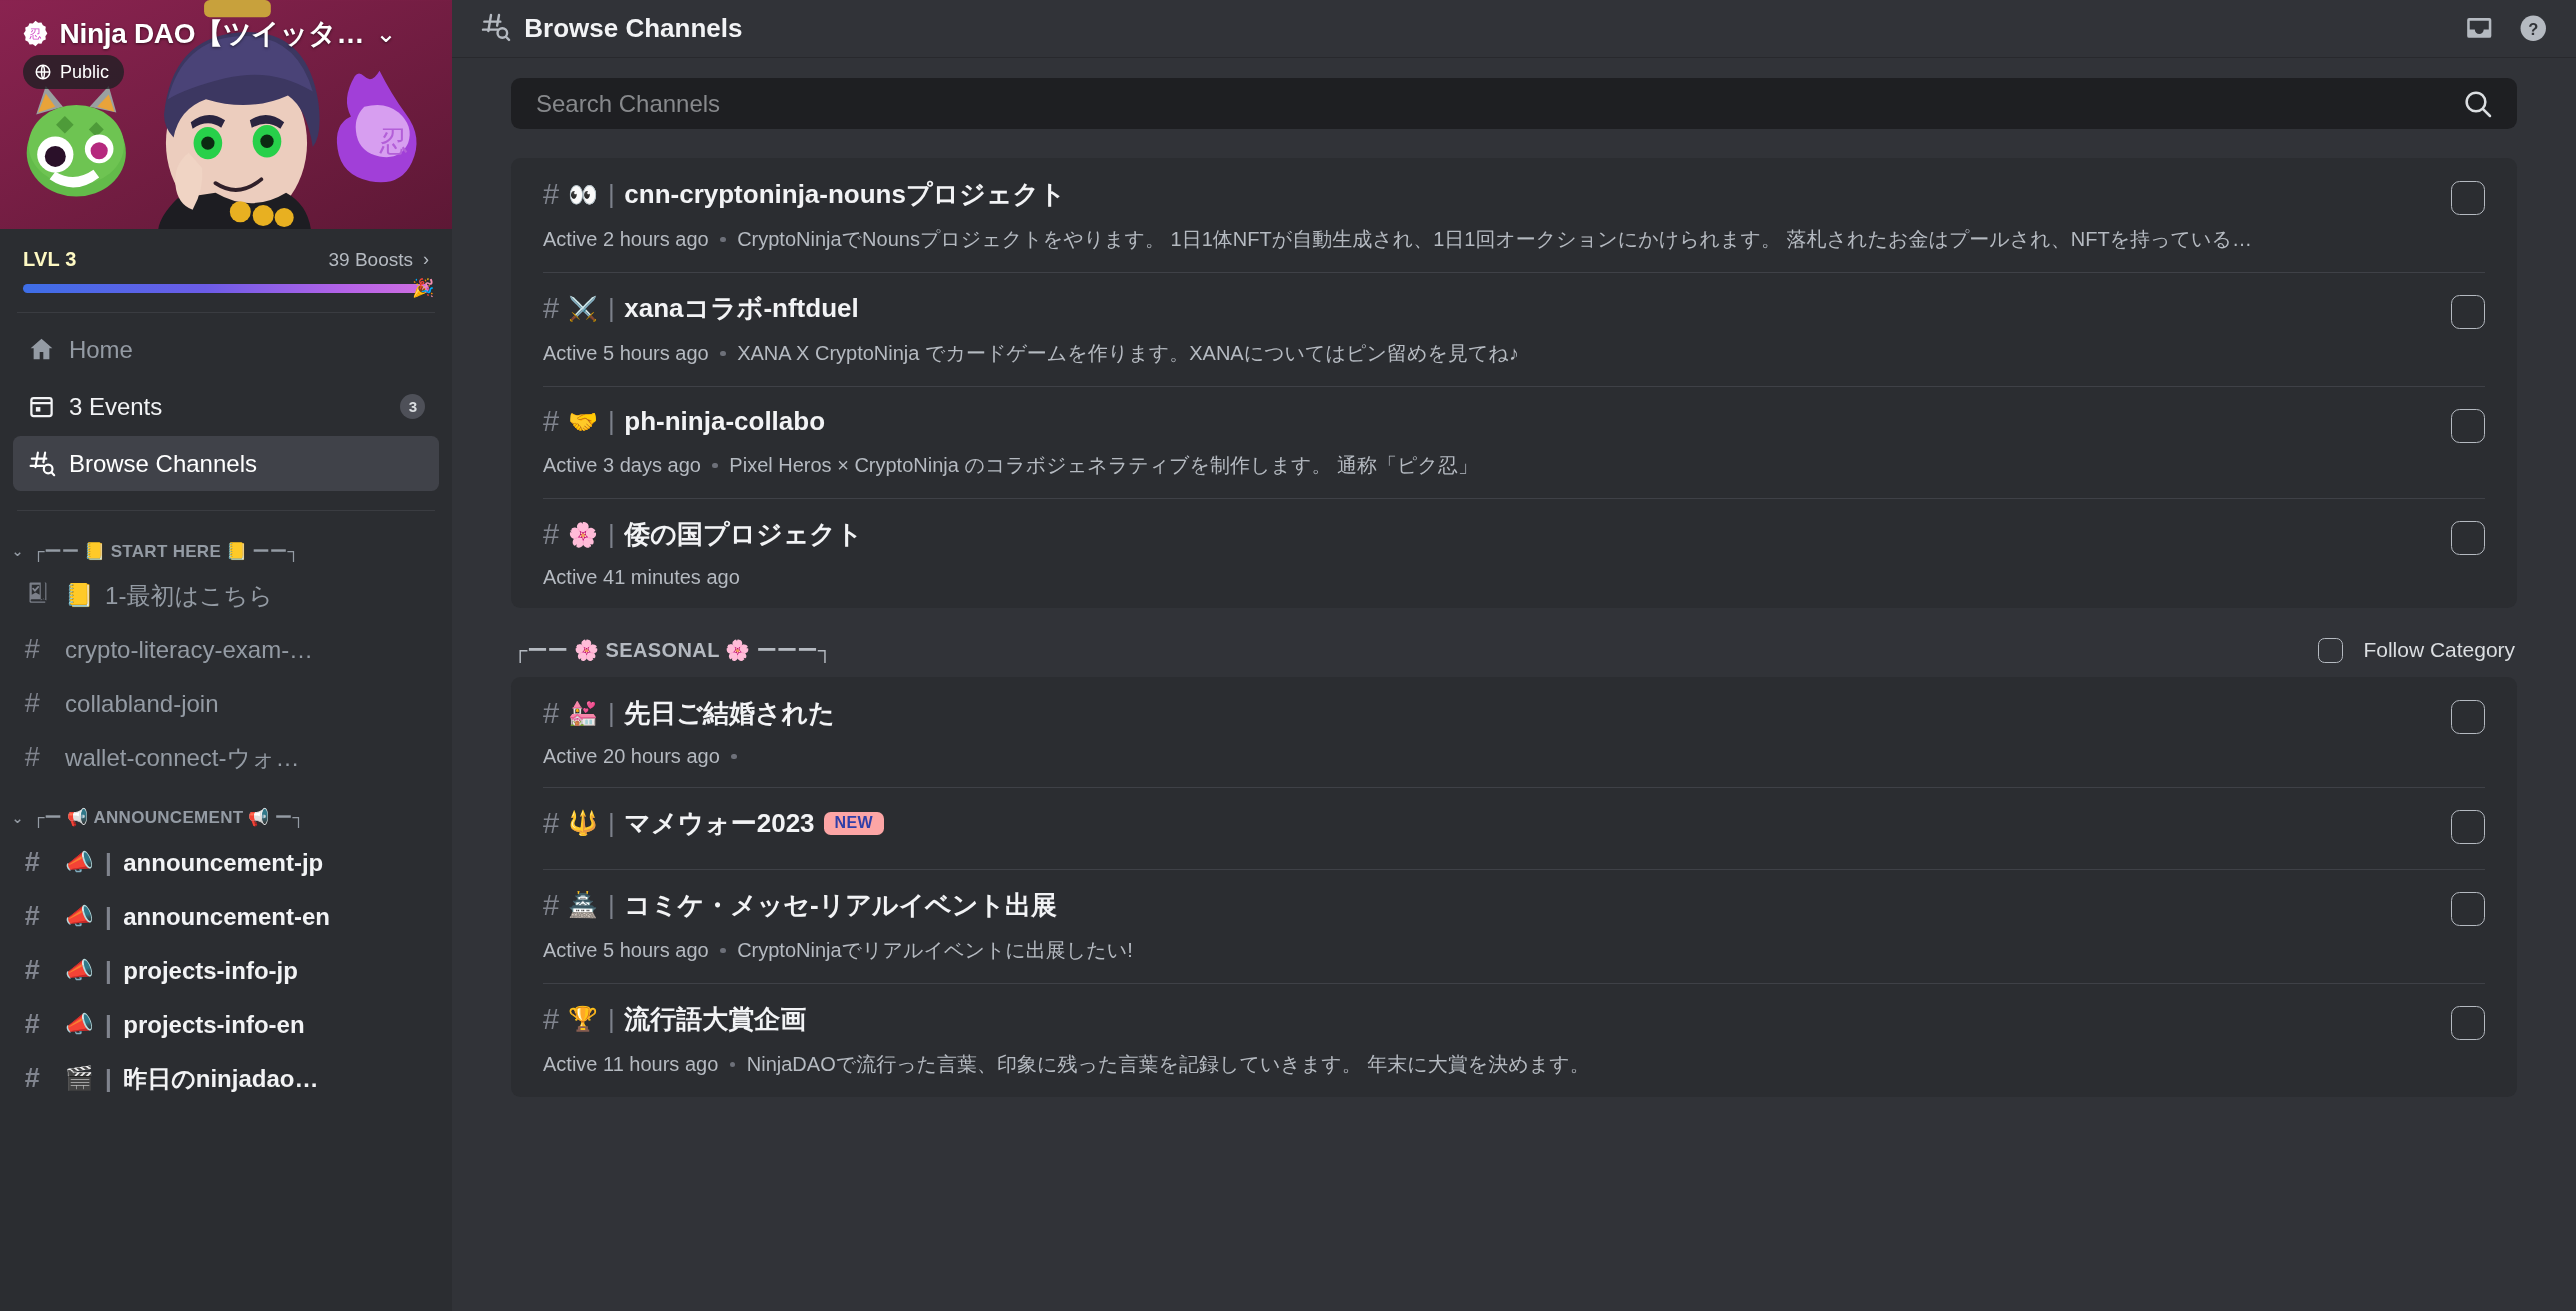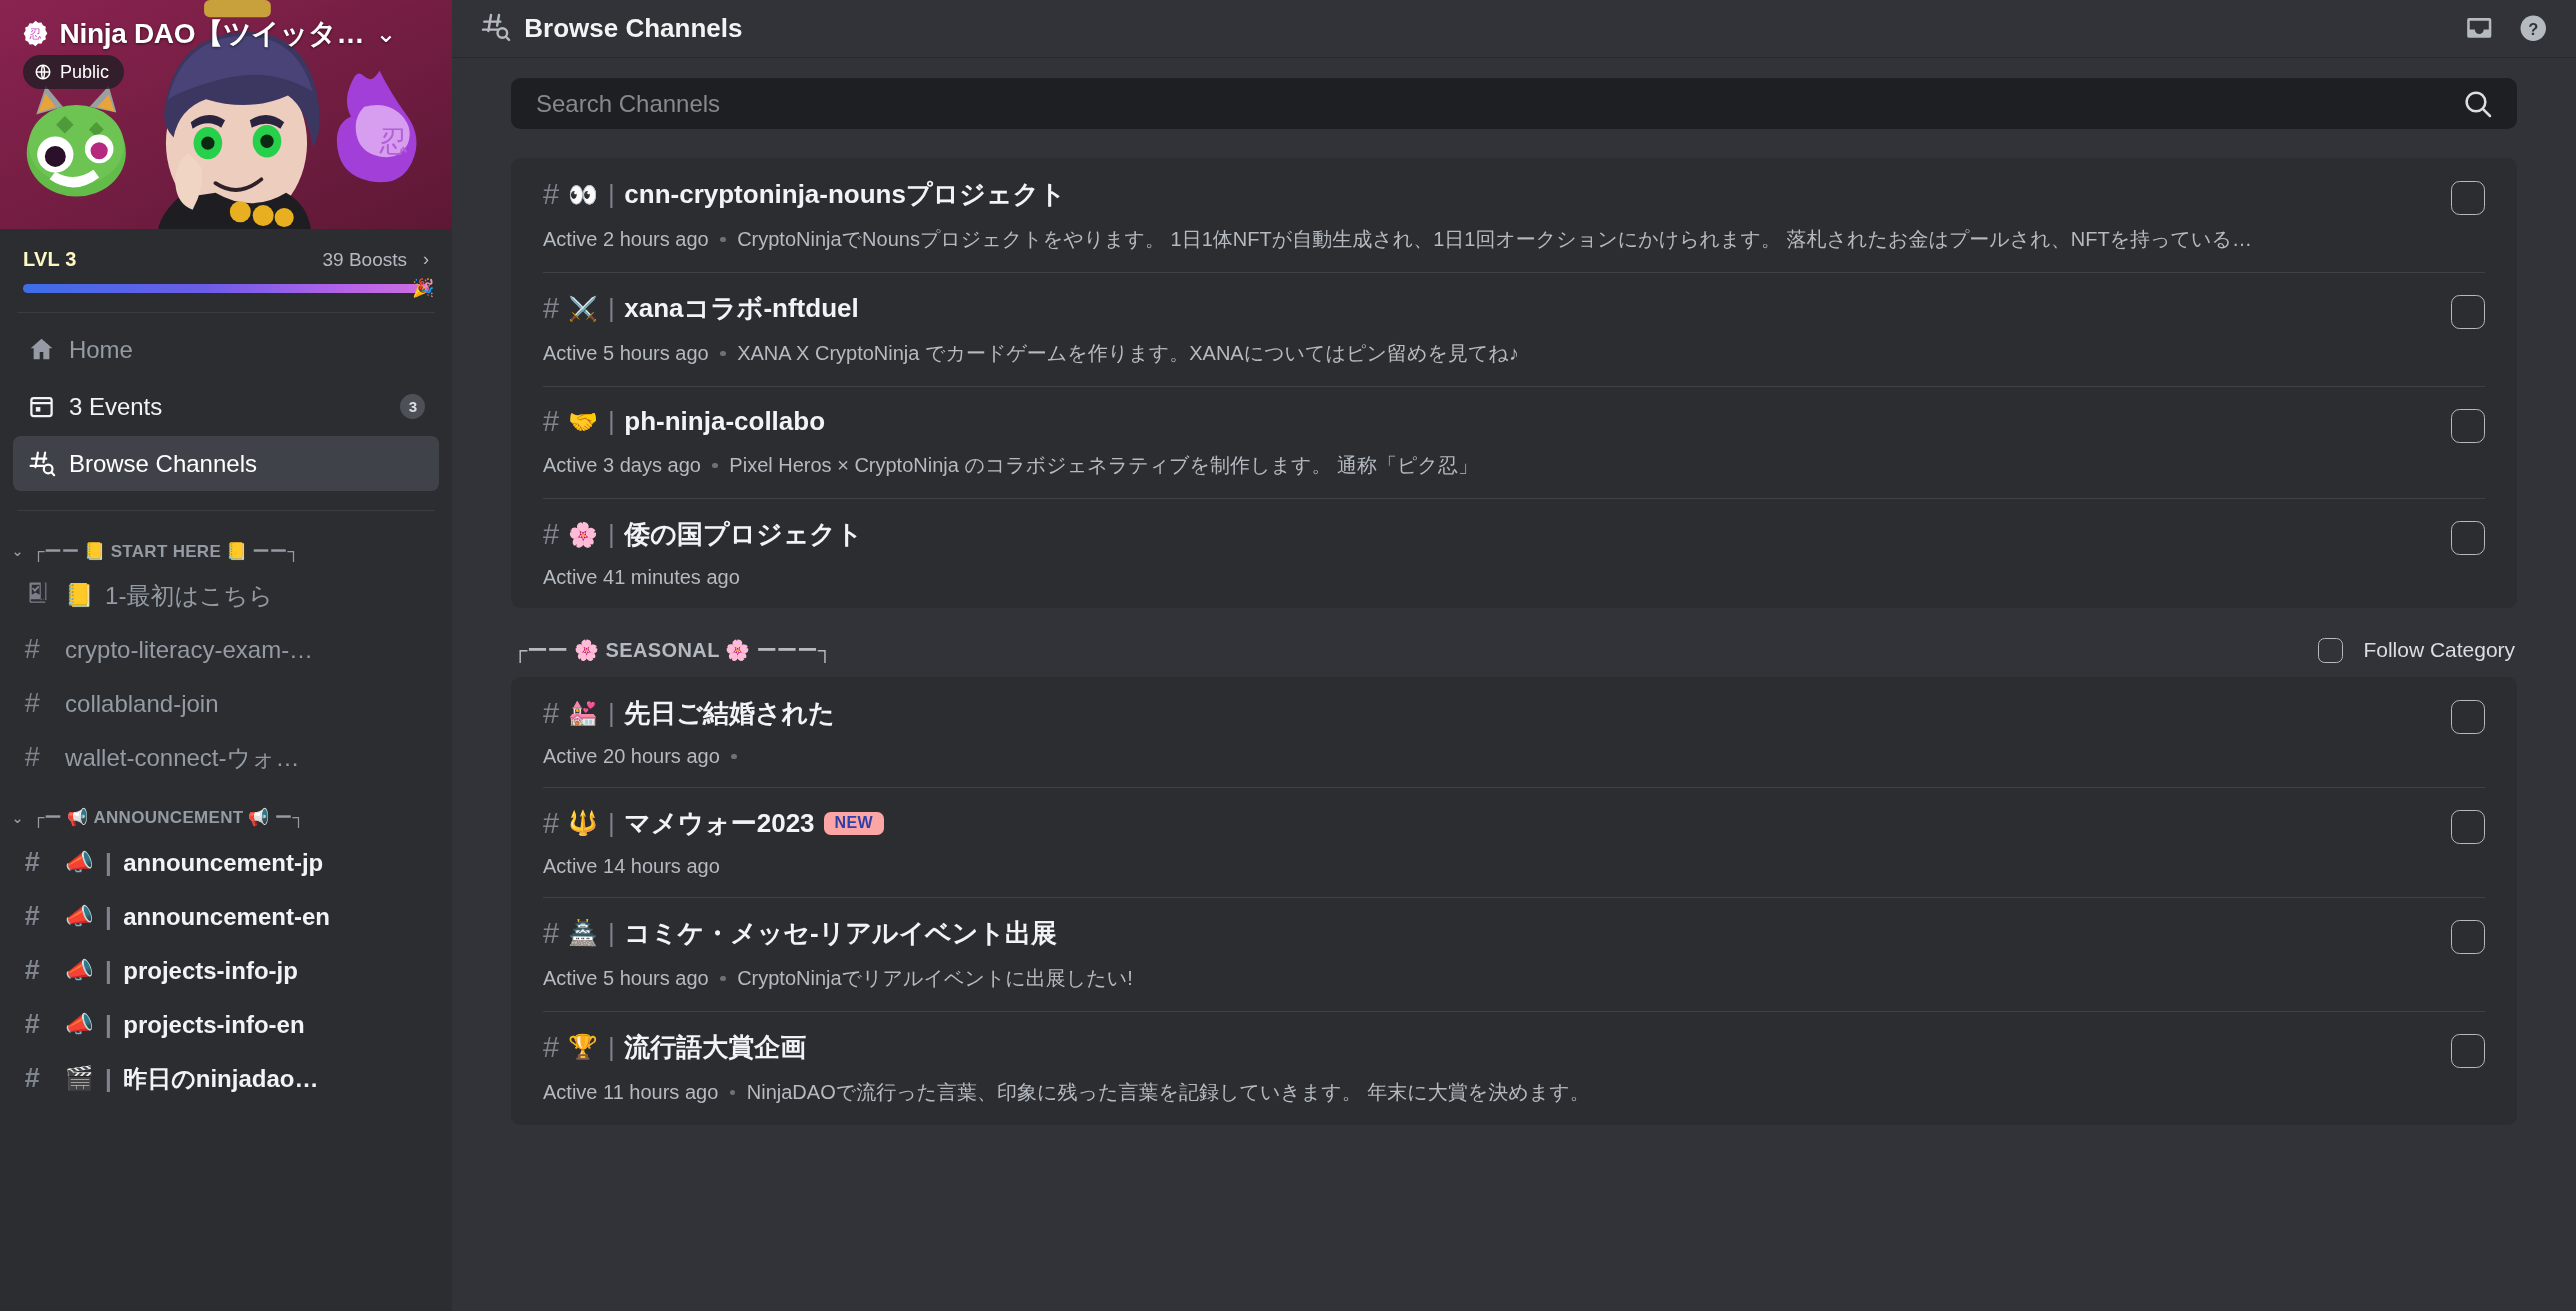--- a/index.html
+++ b/index.html
@@ -50,21 +50,21 @@
     display: flex; align-items: center; gap: 7.6px;
   }
   .public-pill .globe { width: 18px; height: 18px; flex:0 0 18px; }
   .public-pill span.txt { color:#fff; font-size: 18px; font-weight: 500; }
 
   .boost-row {
     padding: 19px 23px 0 23px;
     display: flex; align-items: center; justify-content: space-between;
   }
   .lvl { color:#fef9c3; font-size: 20px; font-weight: bold; letter-spacing: 0.2px; }
-  .boosts { color:#b5bac1; font-size: 19px; display:flex; align-items:center; gap:16px;}
+  .boosts { color:#b5bac1; font-size: 19px; display:flex; align-items:center; gap:10px;}
   .boosts .chev { font-size: 18px; }
   .boost-bar-wrap { padding: 13.3px 23px 0 23px; position: relative; }
   .boost-bar {
     height: 8.6px; border-radius: 5.7px;
     background: linear-gradient(90deg,#3d6ee7 0%, #6c5ce8 45%, #b663e8 80%, #d06fe0 100%);
   }
   .boost-spark { position:absolute; right: 17px; top: 5.7px; font-size: 18px; }
   .sidebar-divider { height:1px; background:#3a3c41; margin: 19px 17px 7.6px 17px; }
 
   .nav-scroll { flex: 1 1 auto; overflow: hidden; padding-bottom: 5.7px; }
@@ -494,23 +494,20 @@
               </div>
               <div class="row">
                 <div class="row-main">
                   <div class="row-title">
                     <span class="hash">#</span>
                     <span class="emo">🔱</span>
                     <span class="pipe">|</span>
                     <span class="nm">マメウォー2023</span>
                     <span class="new-badge">NEW</span>
                   </div>
-                  <div class="row-sub">
-                    <span class="active-txt">Active 14 hours ago</span>
-                  </div>
                 </div>
                 <div class="row-check"></div>
               </div>
               <div class="row">
                 <div class="row-main">
                   <div class="row-title">
                     <span class="hash">#</span>
                     <span class="emo">🏯</span>
                     <span class="pipe">|</span>
                     <span class="nm">コミケ・メッセ-リアルイベント出展</span>

